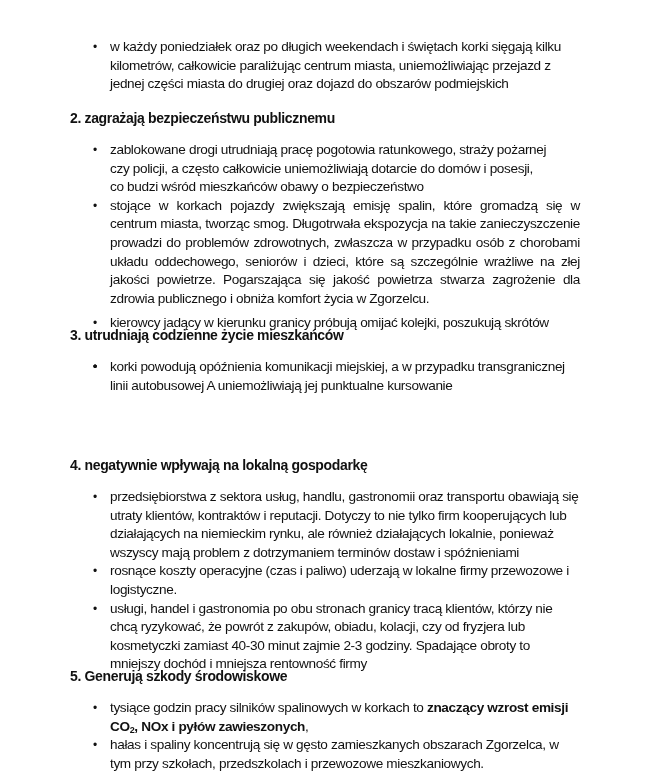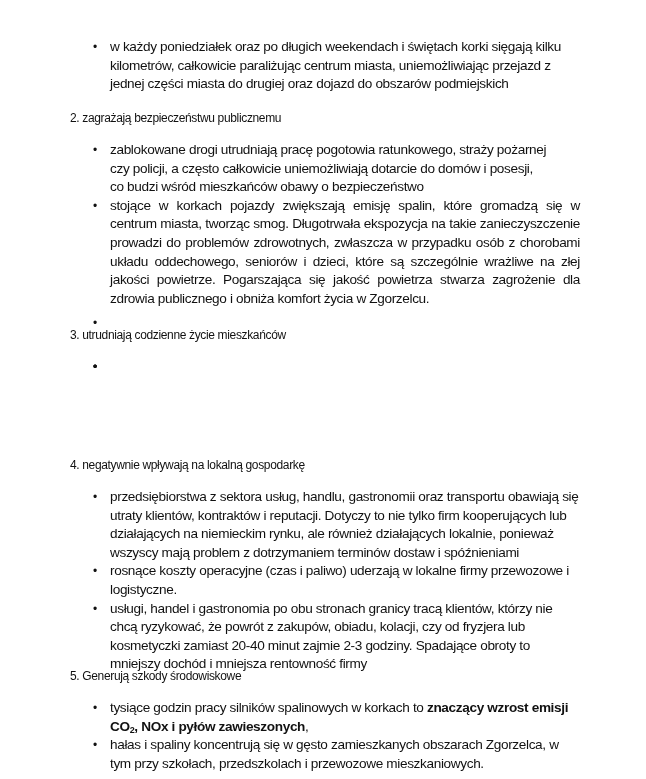--- a/index.html
+++ b/index.html
@@ -6,21 +6,21 @@
   body {
     width: 646px; height: 779px; overflow: hidden; position: relative;
     font-family: "Liberation Sans", sans-serif;
     color: #111111;
     font-size: 13.6px;
     letter-spacing: -0.35px;
   }
   .page { position: absolute; left: 0; top: 0; width: 646px; height: 779px; }
   .heading {
     position: absolute; left: 70px;
-    font-weight: normal; font-size: 12px; line-height: 18.5px;
+    font-weight: bold; font-size: 14px; line-height: 18.5px;
     margin: 0;
   }
   ul.bullets {
     position: absolute; left: 110px; width: 470px;
     margin: 0; padding: 0; list-style: none;
   }
   ul.bullets li {
     position: relative; line-height: 18.6px; margin: 0; padding: 0;
   }
   ul.bullets li .dot {
@@ -49,49 +49,51 @@
     <li style="padding-right:30px;">
       <span class="dot">•</span>
       <span>zablokowane drogi utrudniają pracę pogotowia ratunkowego, straży pożarnej czy policji, a często całkowicie uniemożliwiają dotarcie do domów i posesji, co budzi wśród mieszkańców obawy o bezpieczeństwo</span>
     </li>
     <li class="justify">
       <span class="dot">•</span>
       <span>stojące w korkach pojazdy zwiększają emisję spalin, które gromadzą się w centrum miasta, tworząc smog. Długotrwała ekspozycja na takie zanieczyszczenie prowadzi do problemów zdrowotnych, zwłaszcza w przypadku osób z chorobami układu oddechowego, seniorów i dzieci, które są szczególnie wrażliwe na złej jakości powietrze. Pogarszająca się jakość powietrza stwarza zagrożenie dla zdrowia publicznego i obniża komfort życia w Zgorzelcu.</span>
     </li>
     <li class="gap-before">
       <span class="dot">•</span>
+      <span>kierowcy jadący w kierunku granicy próbują omijać kolejki, poszukują skrótów</span>
     </li>
   </ul>
 
   <h2 class="heading" style="top:326px;text-align:center;">3. utrudniają codzienne życie mieszkańców</h2>
   <ul class="bullets" style="top:358px; width:470px;">
     <li>
       <span class="dot">•</span>
     </li>
     <li style="padding-right:10px;">
       <span class="dot">•</span>
     </li>
     <li>
       <span class="dot">•</span>
+      <span>korki powodują opóźnienia komunikacji miejskiej, a w przypadku transgranicznej linii autobusowej A uniemożliwiają jej punktualne kursowanie</span>
     </li>
   </ul>
 
   <h2 class="heading" style="top:456px;">4. negatywnie wpływają na lokalną gospodarkę</h2>
   <ul class="bullets" style="top:488px; width:470px;">
     <li>
       <span class="dot">•</span>
       <span>przedsiębiorstwa z sektora usług, handlu, gastronomii oraz transportu obawiają się utraty klientów, kontraktów i reputacji. Dotyczy to nie tylko firm kooperujących lub działających na niemieckim rynku, ale również działających lokalnie, ponieważ wszyscy mają problem z dotrzymaniem terminów dostaw i spóźnieniami</span>
     </li>
     <li style="padding-right:10px;">
       <span class="dot">•</span>
       <span>rosnące koszty operacyjne (czas i paliwo) uderzają w lokalne firmy przewozowe i logistyczne.</span>
     </li>
     <li>
       <span class="dot">•</span>
-      <span>usługi, handel i gastronomia po obu stronach granicy tracą klientów, którzy nie chcą ryzykować, że powrót z zakupów, obiadu, kolacji, czy od fryzjera lub kosmetyczki zamiast 20-40 minut zajmie 2-3 godziny. Spadające obroty to mniejszy dochód i mniejsza rentowność firmy</span>
+      <span>usługi, handel i gastronomia po obu stronach granicy tracą klientów, którzy nie chcą ryzykować, że powrót z zakupów, obiadu, kolacji, czy od fryzjera lub kosmetyczki zamiast 40-30 minut zajmie 2-3 godziny. Spadające obroty to mniejszy dochód i mniejsza rentowność firmy</span>
     </li>
   </ul>
 
   <h2 class="heading" style="top:667px;text-align:right;">5. Generują szkody środowiskowe</h2>
   <ul class="bullets" style="top:699px; width:470px;">
     <li>
       <span class="dot">•</span>
       <span>tysiące godzin pracy silników spalinowych w korkach to </span><span class="b">znaczący wzrost emisji CO</span><sub class="b">2</sub><span class="b">, NOx i pyłów zawieszonych</span><span>,</span>
     </li>
     <li>

